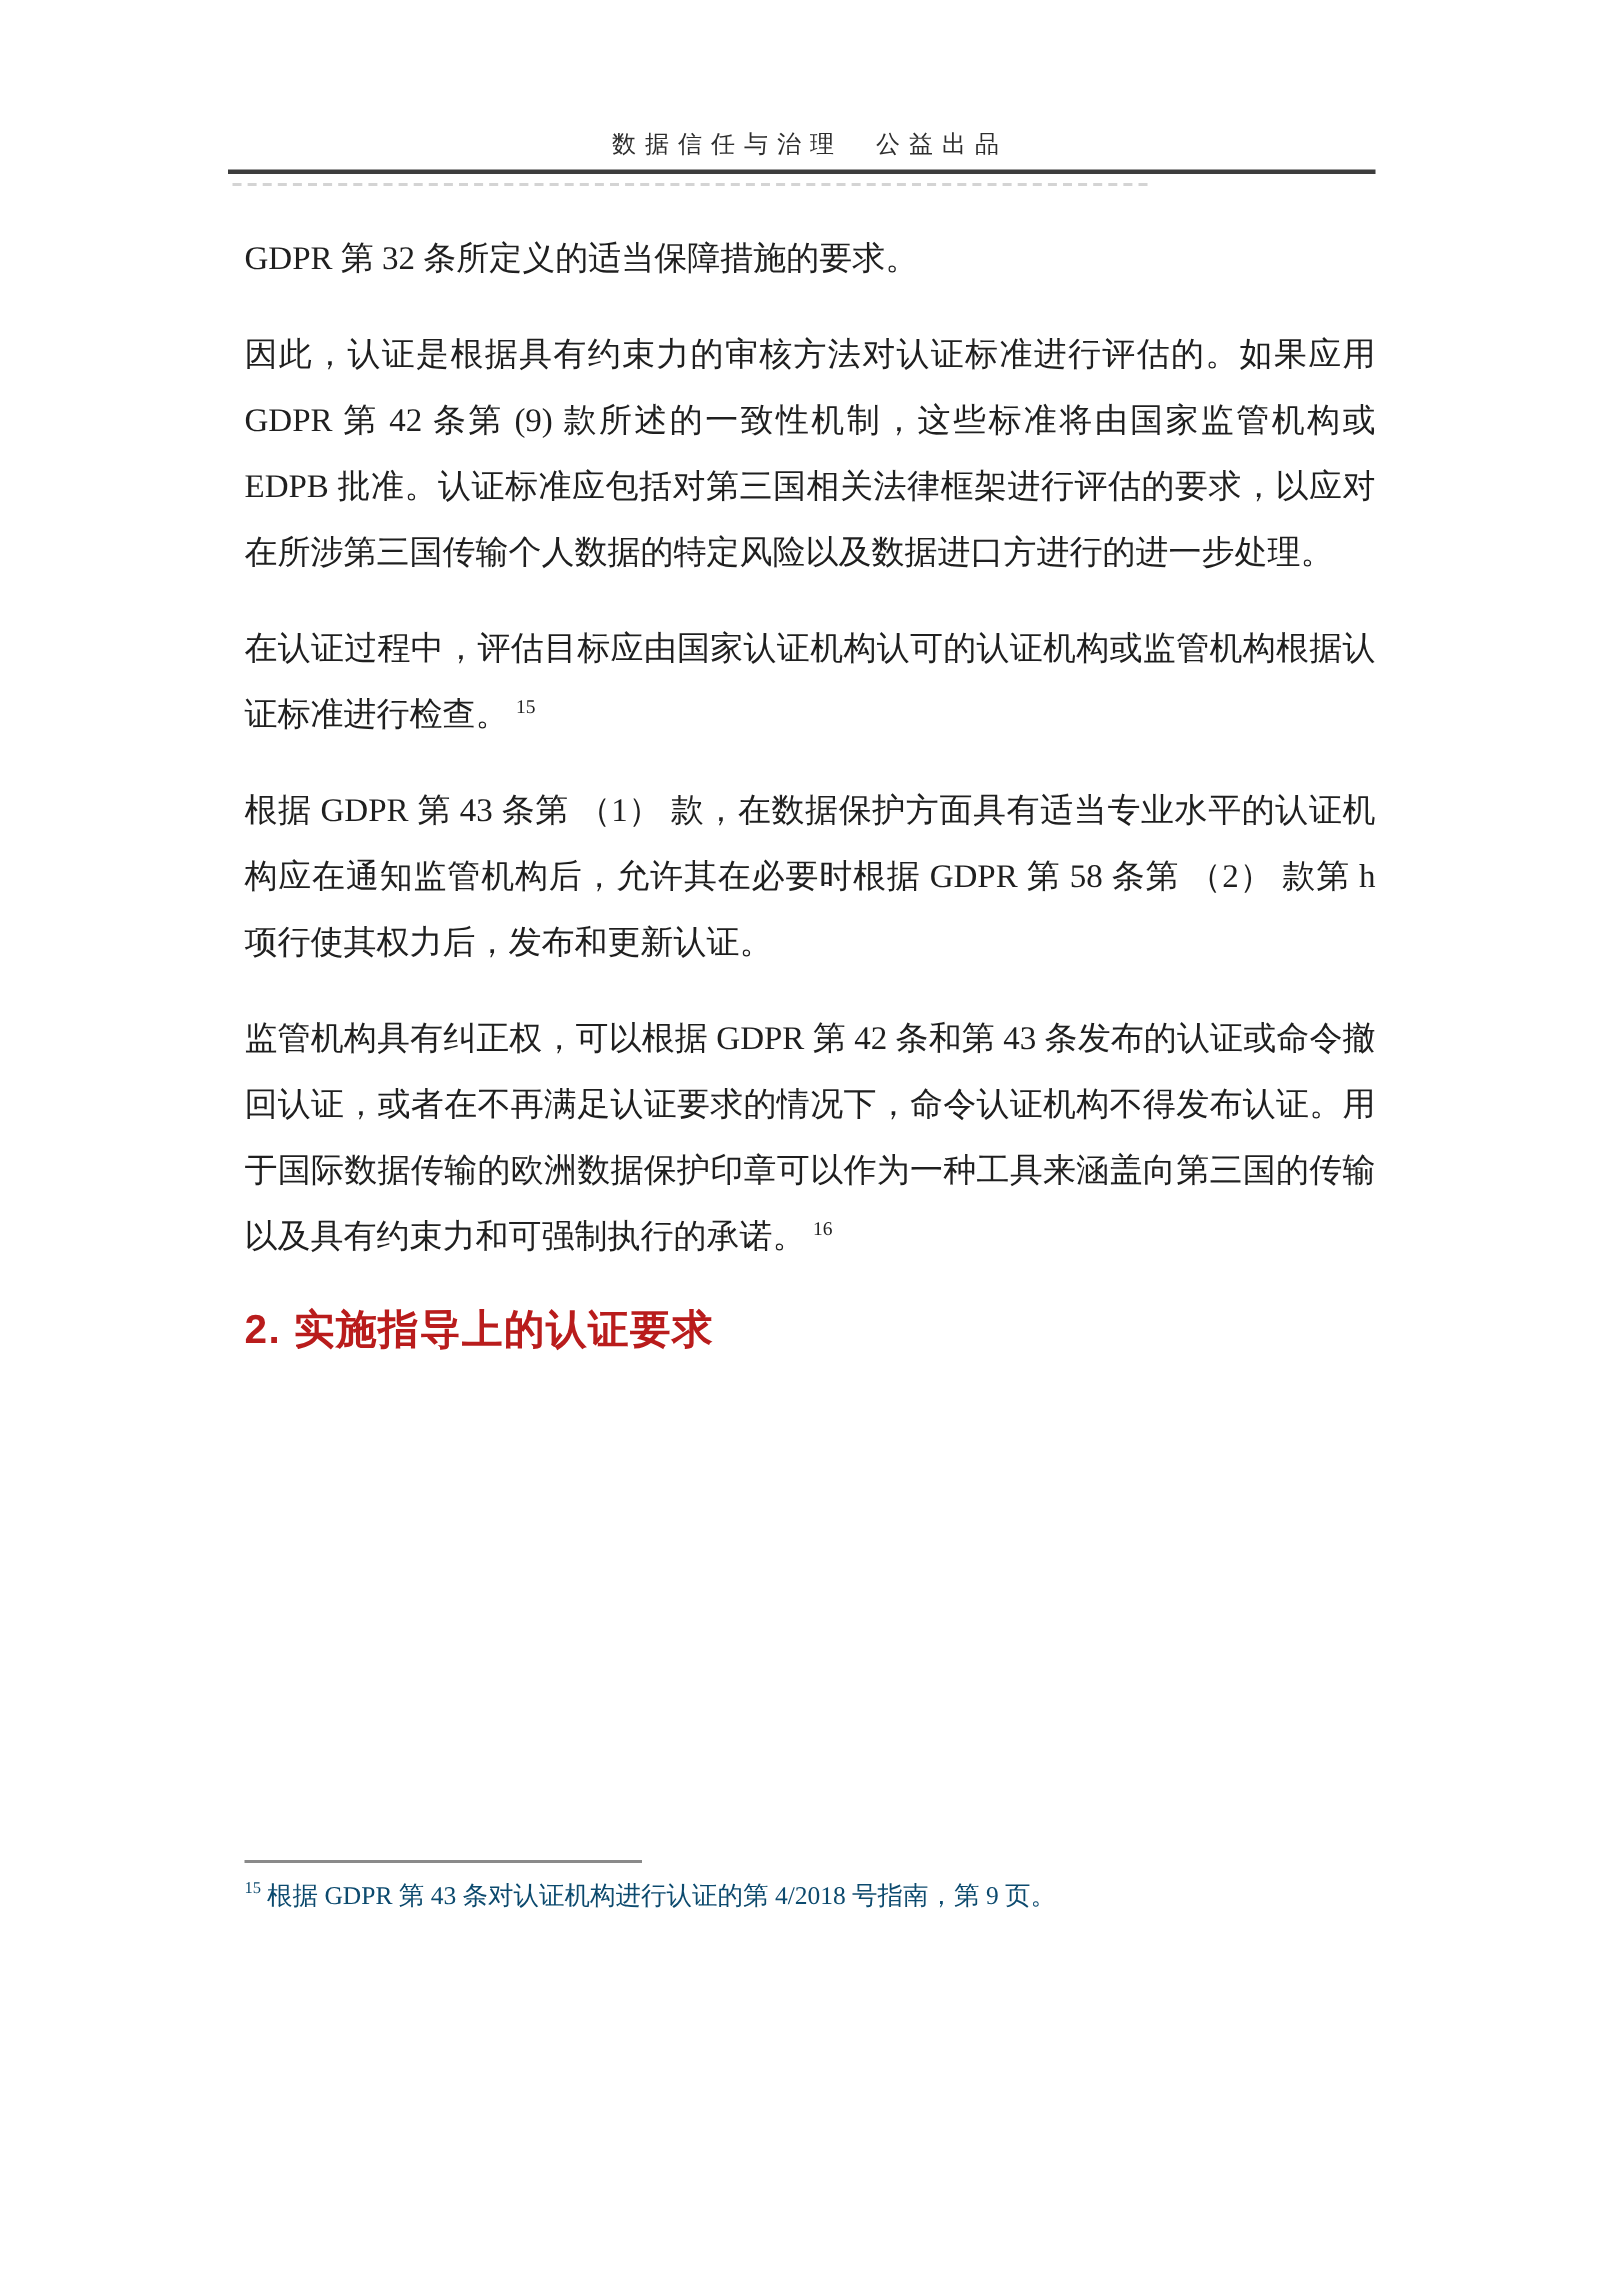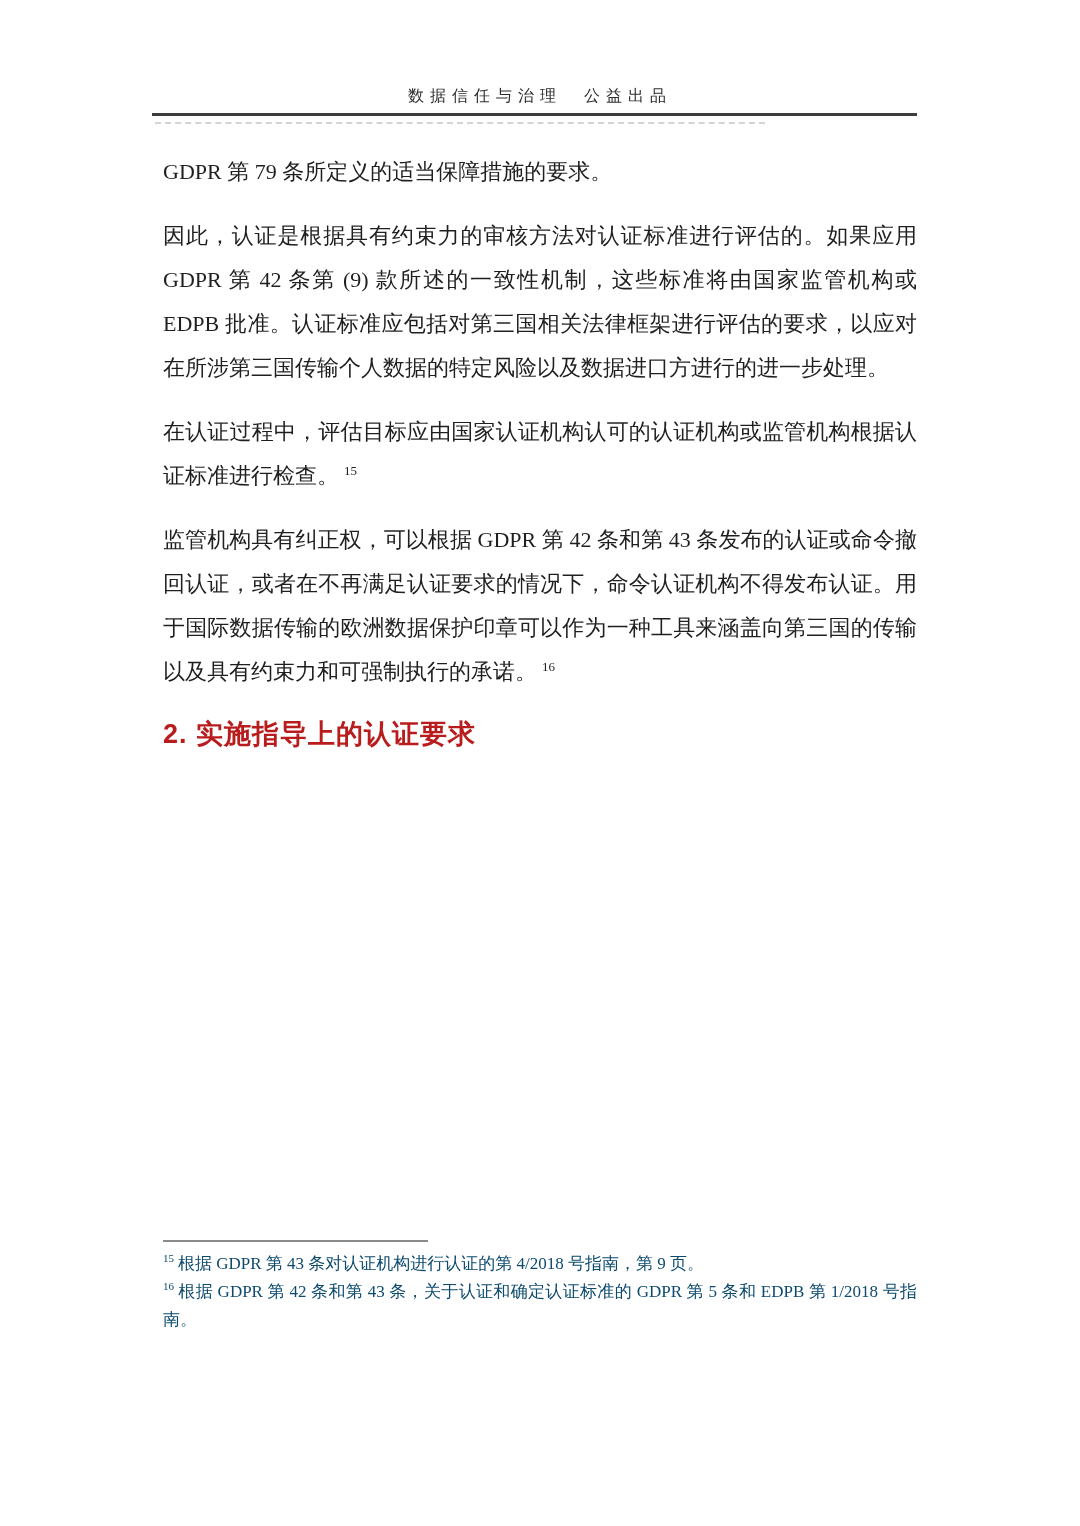--- a/index.html
+++ b/index.html
@@ -79,31 +79,31 @@
 </head>
 <body>
 
 <div class="page">
 
   <div class="header-title">数据信任与治理　公益出品</div>
   <div class="header-rule"></div>
   <div class="header-rule-artifact"></div>
 
   <div class="content">
-    <p><span>GDPR 第 79 条所定义的适当保障措施的要求。</span></p>
+    <p><span>GDPR 第 32 条所定义的适当保障措施的要求。</span></p>
     <p><span>因此，认证是根据具有约束力的审核方法对认证标准进行评估的。如果应用 GDPR 第 42 条第 (9) 款所述的一致性机制，这些标准将由国家监管机构或 EDPB 批准。认证标准应包括对第三国相关法律框架进行评估的要求，以应对在所涉第三国传输个人数据的特定风险以及数据进口方进行的进一步处理。</span></p>
     <p><span>在认证过程中，评估目标应由国家认证机构认可的认证机构或监管机构根据认证标准进行检查。</span><sup class="fnref">15</sup></p>
+    <p><span>根据 GDPR 第 43 条第 （1） 款，在数据保护方面具有适当专业水平的认证机构应在通知监管机构后，允许其在必要时根据 GDPR 第 58 条第 （2） 款第 h 项行使其权力后，发布和更新认证。</span></p>
     <p><span>监管机构具有纠正权，可以根据 GDPR 第 42 条和第 43 条发布的认证或命令撤回认证，或者在不再满足认证要求的情况下，命令认证机构不得发布认证。用于国际数据传输的欧洲数据保护印章可以作为一种工具来涵盖向第三国的传输以及具有约束力和可强制执行的承诺。</span><sup class="fnref">16</sup></p>
     <h2 class="section-heading">2. 实施指导上的认证要求</h2>
   </div>
 
   <div class="footnotes">
     <div class="footnote-rule"></div>
     <div class="footnote"><sup>15</sup><span>根据 GDPR 第 43 条对认证机构进行认证的第 4/2018 号指南，第 9 页。</span></div>
-    <div class="footnote"><sup>16</sup><span>根据 GDPR 第 42 条和第 43 条，关于认证和确定认证标准的 GDPR 第 5 条和 EDPB 第 1/2018 号指南。</span></div>
   </div>
 
   <div class="page-number">8</div>
 
   <div class="watermark">
     <span>
       <svg width="54" height="44" viewBox="0 0 54 44">
         <g fill="#e2e2e2" stroke="#cfcfcf" stroke-width="1">
           <ellipse cx="18" cy="16" rx="16" ry="13"></ellipse>
           <path d="M10 26 L7 33 L16 28 Z"></path>

